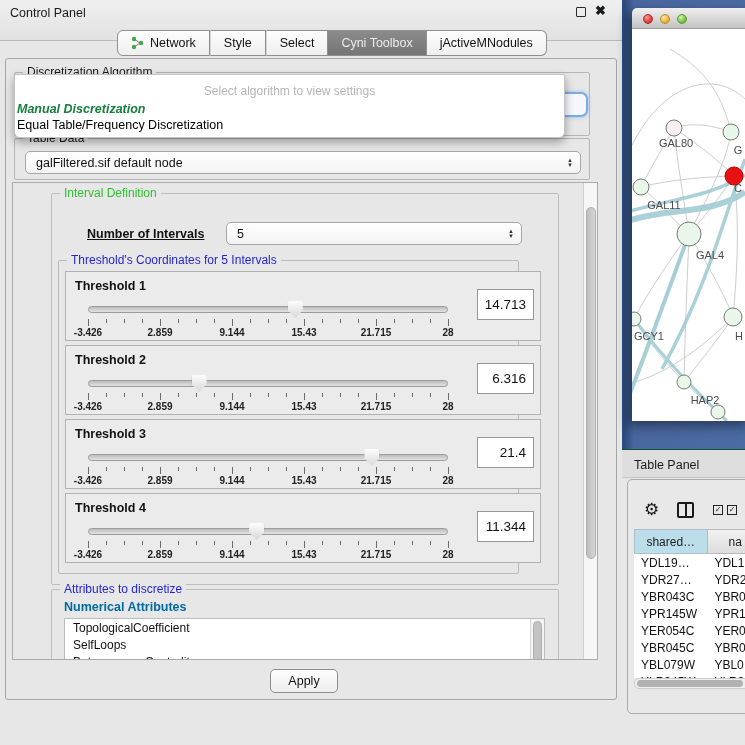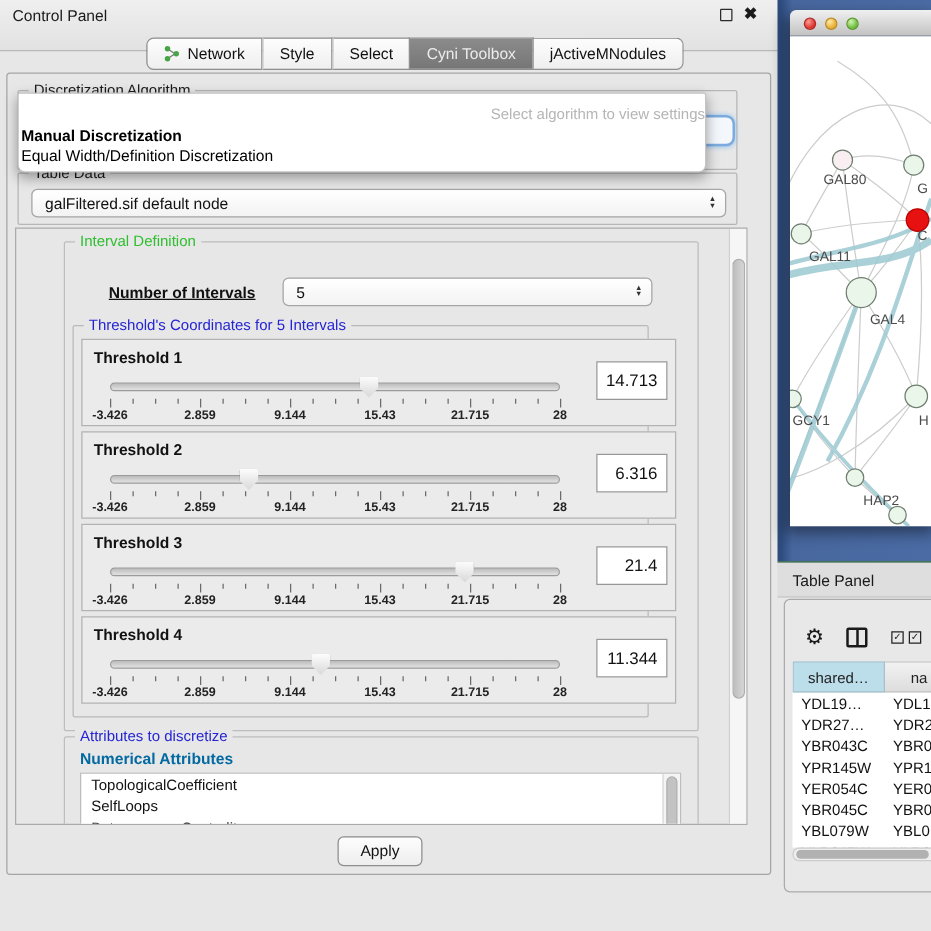--- a/index.html
+++ b/index.html
@@ -36,22 +36,22 @@
 
   
   .combo { position:absolute; background:linear-gradient(#FFFFFF,#F3F3F3); border:1px solid #A6A6A6; border-radius:5px;
            font-size:12.5px; color:#111; display:flex; align-items:center; padding:0 10px; }
   .combo .stepper { position:absolute; right:7px; top:0; bottom:0; display:flex; flex-direction:column; justify-content:center; line-height:5px; }
   .combo .stepper span { font-size:6px; color:#333; text-align:center; }
 
   
   .popup { left:14px; top:74px; width:551px; height:64px; background:#FFFFFF; border:1px solid #C4C4C4;
            border-radius:2px 2px 6px 6px; box-shadow:0 4px 10px rgba(0,0,0,.35); z-index:50; }
-  .popup .hint { position:absolute; left:0; right:0; top:9px; text-align:right; font-size:12px; color:#B5B5B5; }
-  .popup .it1 { position:absolute; left:2px; top:27px; font-size:12.5px; font-weight:bold; color:#000000; }
+  .popup .hint { position:absolute; left:0; right:0; top:9px; text-align:center; font-size:12px; color:#B5B5B5; }
+  .popup .it1 { position:absolute; left:2px; top:27px; font-size:12.5px; font-weight:bold; color:#15803d;font-style:italic; }
   .popup .it2 { position:absolute; left:2px; top:43px; font-size:12.5px; color:#000; }
   .focusring { left:558px; top:92px; width:30px; height:25px; border:2px solid #7CACDF; border-radius:7px;
                box-shadow:0 0 4px #8FC0EC; background:#F4F8FC; }
 
   
   .scrollpane { left:12px; top:182px; width:586px; height:478px; border:1px solid #ABABAB; background:#E7E7E7; overflow:hidden; }
   .scrollcontent { position:absolute; left:0; top:0; width:570px; height:478px; overflow:hidden; }
   .vscroll { position:absolute; left:570px; top:0; width:15px; height:478px; background:#F6F6F6; border-left:1px solid #CFCFCF; }
   .vthumb { position:absolute; left:2px; top:24px; width:10px; height:352px; border-radius:6px;
             background:linear-gradient(90deg,#BEBEBE,#D6D6D6); border:1px solid #ADADAD; }
@@ -166,21 +166,21 @@
       <span class="stepper">
           <span>▲</span>
           <span>▼</span>
         </span>
     </div>
   </div>
 
   <div class="abs popup">
     <div class="hint">Select algorithm to view settings</div>
     <div class="it1">Manual Discretization</div>
-    <div class="it2">Equal Width/Definition Discretization</div>
+    <div class="it2">Equal Table/Frequency Discretization</div>
   </div>
 
   <div class="abs scrollpane">
     <div class="scrollcontent">
 
       <div class="grp" style="left:38px; top:10px; width:508px; height:392px; border-color:#BDBDBD;">
         <span class="legend leg-green">Interval Definition</span>
 
         <span class="numlbl">Number of Intervals</span>
         <div class="combo" style="left:174px; top:28px; width:296px; height:23px;">

